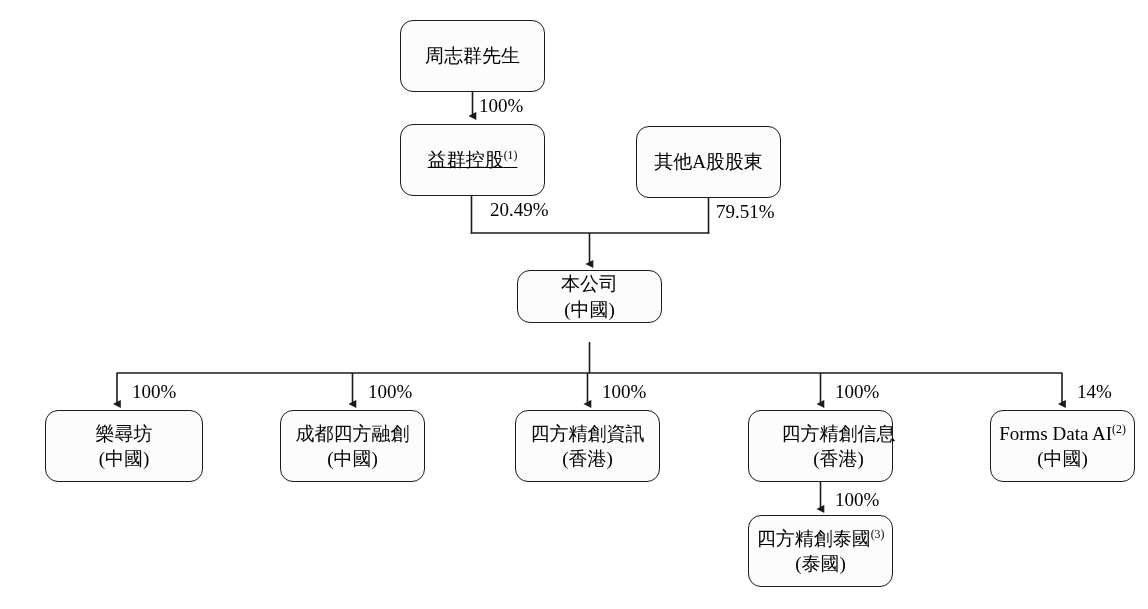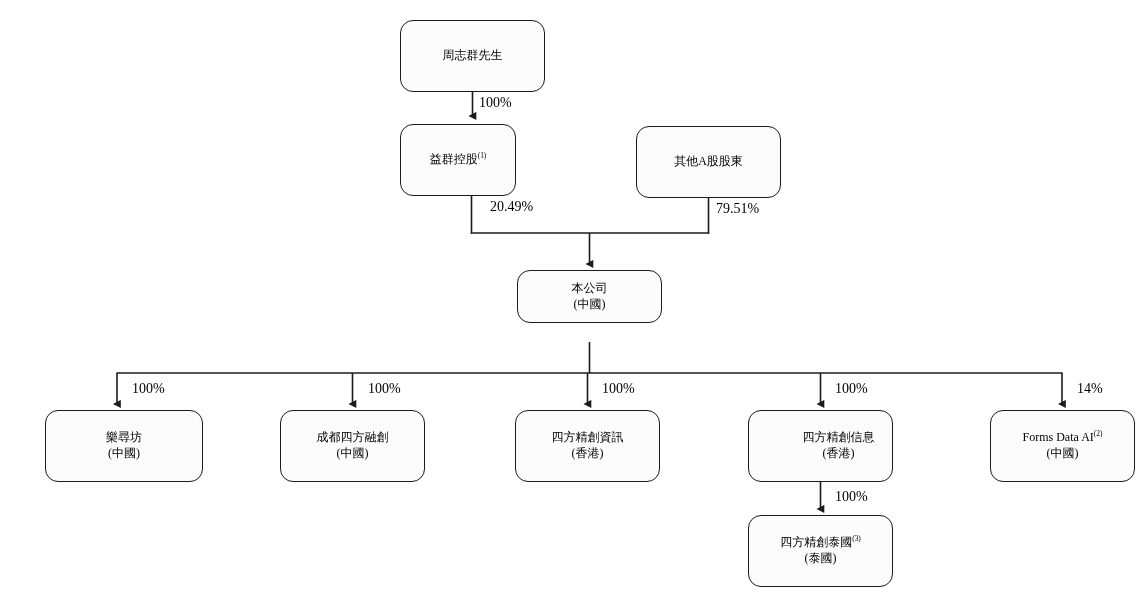--- a/index.html
+++ b/index.html
@@ -27,34 +27,34 @@
     box-sizing: border-box;
     border: 1.4px solid #1b1b1b;
     border-radius: 13px;
     background: #fbfcfb;
     display: flex;
     flex-direction: column;
     align-items: center;
     justify-content: center;
     text-align: center;
     color: #000000;
-    font-size: 12px;
+    font-size: 19px;
     line-height: 1.32;
   }
   .node .ln1 { white-space: nowrap; }
   .node .ln2 { white-space: nowrap; }
   .node sup {
     font-size: 0.62em;
     vertical-align: super;
     line-height: 0;
   }
   .edge-label {
     position: absolute;
     font-family: "Liberation Serif", "DejaVu Serif", serif;
-    font-size: 14px;
+    font-size: 19px;
     color: #000000;
     white-space: nowrap;
   }
 </style>
 </head>
 <body>
 
 <div id="chart-root">
 
   <svg id="edge-layer" viewBox="0 0 1148 609" xmlns="http://www.w3.org/2000/svg">
@@ -84,21 +84,21 @@
     <line x1="820.5" y1="373" x2="820.5" y2="404" stroke="#1b1b1b" stroke-width="1.6" marker-end="url(#arrowhead)"></line>
     <line x1="1062" y1="373" x2="1062" y2="404" stroke="#1b1b1b" stroke-width="1.6" marker-end="url(#arrowhead)"></line>
 
     <line x1="820.5" y1="482" x2="820.5" y2="509" stroke="#1b1b1b" stroke-width="1.6" marker-end="url(#arrowhead)"></line>
   </svg>
 
   <div class="node" id="node-0" style="left: 400px; top: 20px; width: 145px; height: 72px;">
     <span class="ln1">周志群先生</span>
   </div>
 
-  <div class="node" id="node-1" style="left: 400px; top: 124px; width: 116px; height: 72px;">
+  <div class="node" id="node-1" style="left: 400px; top: 124px; width: 145px; height: 72px; text-decoration: underline;">
     <span class="ln1"><span>益群控股</span><sup>(1)</sup></span>
   </div>
 
   <div class="node" id="node-2" style="left: 636px; top: 126px; width: 145px; height: 72px;">
     <span class="ln1">其他A股股東</span>
   </div>
 
   <div class="node" id="node-3" style="left: 517px; top: 270px; width: 145px; height: 53px;">
     <span class="ln1">本公司</span>
     <span class="ln2">(中國)</span>

